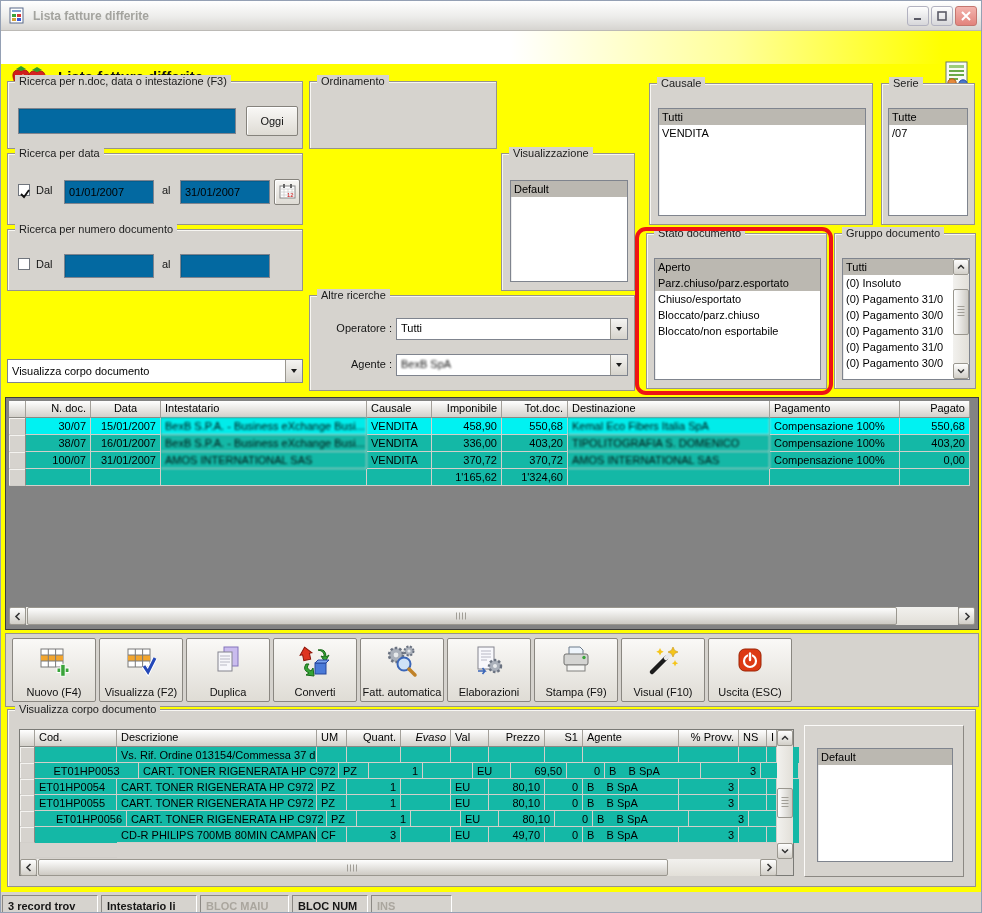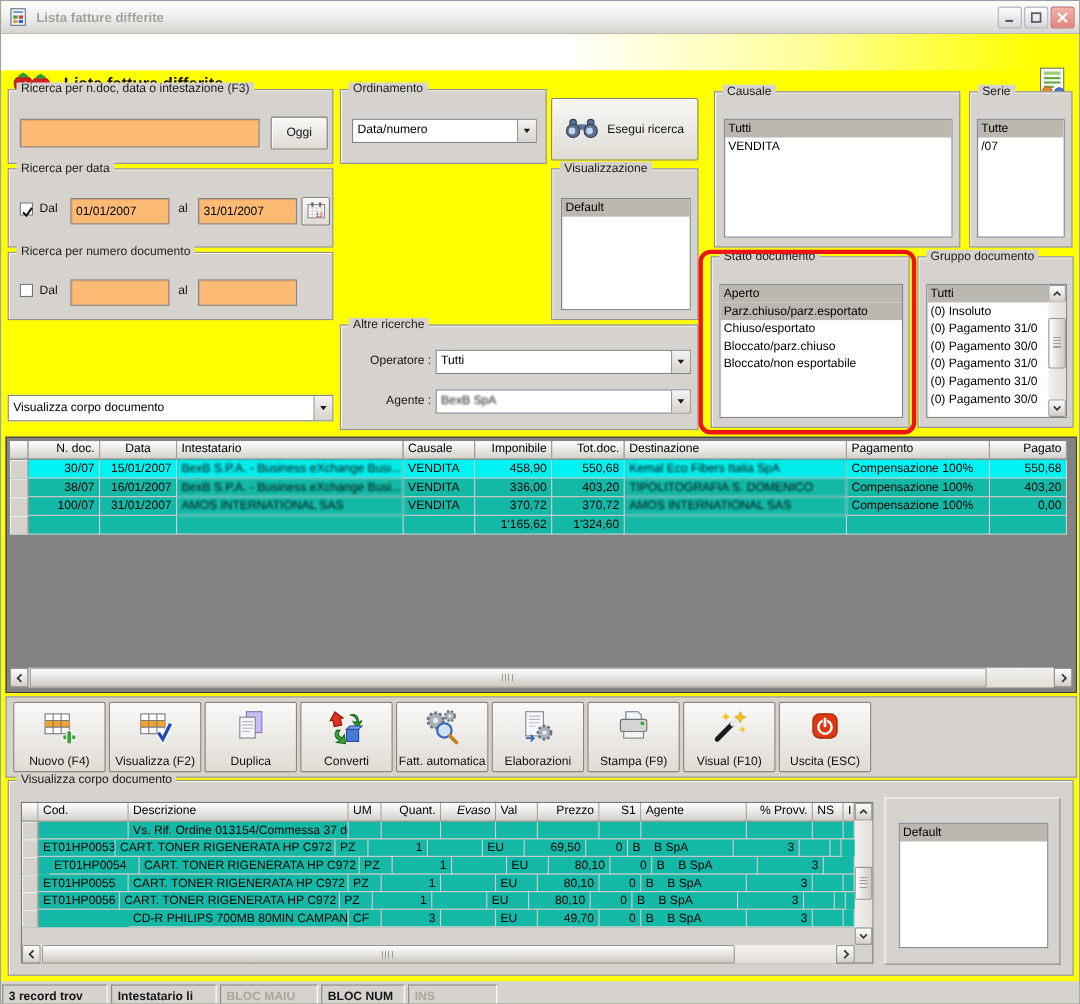--- a/index.html
+++ b/index.html
@@ -12,21 +12,21 @@
 .capbtn{position:absolute;top:5px;width:22px;height:20px;border-radius:3px;border:1px solid #b2b2c0;background:linear-gradient(#fefefe,#d7d7da);display:flex;align-items:center;justify-content:center}
 .capbtn.close{background:linear-gradient(#f3b4ae,#e2837c);border-color:#c4766f}
 
 .appheader{position:absolute;left:0;top:30px;width:100%;height:33px;background:linear-gradient(90deg,#ffffff 0%,#ffffff 52%,#ffff99 75%,#ffff00 96%)}
 .apptitle{position:absolute;left:57px;top:37px;font-size:15px;font-weight:bold;color:#101010}
 .hicon-l{position:absolute;left:8px;top:32px}
 .hicon-r{position:absolute;left:938px;top:30px}
 
 .group{position:absolute;background:#d6d3ce;border:1px solid #96938d;box-shadow:inset 1px 1px 0 #f7f6f3}
 .glabel{position:absolute;top:-7px;left:7px;background:#d6d3ce;padding:0 4px;font-size:11px;color:#1c1c1c;white-space:nowrap}
-.tin{position:absolute;background:#fdba74;border:1px solid #7f848e;box-shadow:inset 1px 1px 0 rgba(0,0,0,.1);font:11px "Liberation Sans",sans-serif;padding:2px 4px}
+.tin{position:absolute;background:#0369a1;border:1px solid #7f848e;box-shadow:inset 1px 1px 0 rgba(0,0,0,.1);font:11px "Liberation Sans",sans-serif;padding:2px 4px}
 .tin.dis{background:#d6d3ce}
 .b3d{position:absolute;display:flex;align-items:center;justify-content:center;gap:8px;background:linear-gradient(#f9f8f6,#dedbd4);border:1px solid #85827c;border-radius:2px;box-shadow:inset 1px 1px 0 #ffffff;font:11px "Liberation Sans",sans-serif;color:#111;cursor:default}
 .combo{position:absolute;background:#fff;border:1px solid #7f848e;display:flex;align-items:stretch}
 .cval{flex:1;font-size:11px;line-height:19px;padding-left:4px;white-space:nowrap;overflow:hidden}
 .cbtn{width:17px;background:linear-gradient(#f5f4f2,#d6d3cc);border-left:1px solid #9a978f;display:flex;align-items:center;justify-content:center}
 .tri{width:0;height:0;border-left:3.5px solid transparent;border-right:3.5px solid transparent;border-top:4px solid #1a1a1a}
 .lb{position:absolute;background:#fff;border:1px solid #7f848e;box-shadow:inset 1px 1px 0 rgba(0,0,0,.08);overflow:hidden}
 .lb-item{height:16px;line-height:16px;font-size:11px;padding-left:3px;white-space:nowrap;overflow:hidden;color:#000}
 .lb-item.sel{background:#bbb8b1}
 .cb{position:absolute;width:12px;height:12px;background:#fff;border:1px solid #70757d}
@@ -135,42 +135,22 @@
   </div>
 
   <div class="group" style="left:6px;top:80px;width:296px;height:68px">
     <span class="glabel">Ricerca per n.doc, data o intestazione (F3)</span>
     <input class="tin" style="left: 10px; top: 26px; width: 218px; height: 26px;" value="">
     <button class="b3d" style="left:238px;top:24px;width:52px;height:30px">Oggi</button>
   </div>
 
   <div class="group" style="left:308px;top:80px;width:188px;height:68px">
     <span class="glabel">Ordinamento</span>
-    <div class="combo" style="left:10px;top:26px;width:168px;height:22px">
-      <span class="cval">Data/numero</span>
-      <span class="cbtn">
-          <span class="tri"></span>
-        </span>
-    </div>
-  </div>
-
-  <button class="b3d" style="left:500px;top:88px;width:134px;height:57px;position:absolute">
-    <span>
-      <svg width="30" height="19" viewBox="0 0 30 19">
-        <rect x="11" y="6" width="8" height="5" fill="#5d7292"></rect>
-        <circle cx="7" cy="4.5" r="3" fill="#5d7292" stroke="#2c3c54"></circle>
-        <circle cx="23" cy="4.5" r="3" fill="#5d7292" stroke="#2c3c54"></circle>
-        <circle cx="7" cy="12" r="6" fill="#5d7292" stroke="#2c3c54"></circle>
-        <circle cx="23" cy="12" r="6" fill="#5d7292" stroke="#2c3c54"></circle>
-        <circle cx="6" cy="12" r="3" fill="#c3d8ee"></circle>
-        <circle cx="22" cy="12" r="3" fill="#c3d8ee"></circle>
-      </svg>
-    </span>
-    <span>Esegui ricerca</span>
-  </button>
+  </div>
+
 
   <div class="group" style="left:648px;top:82px;width:224px;height:142px">
     <span class="glabel">Causale</span>
     <div class="lb" style="left:8px;top:24px;width:208px;height:108px">
         <div class="lb-item sel">Tutti</div>
         <div class="lb-item">VENDITA</div>
       </div>
   </div>
 
   <div class="group" style="left:880px;top:82px;width:94px;height:142px">
@@ -493,36 +473,36 @@
             <div class="mt-cell" style="width: 38px; text-align: left;"></div>
             <div class="mt-cell" style="width: 56px; text-align: right;"></div>
             <div class="mt-cell" style="width: 38px; text-align: right;"></div>
             <div class="mt-cell" style="width: 96px; text-align: left;"></div>
             <div class="mt-cell" style="width: 60px; text-align: right;"></div>
             <div class="mt-cell" style="width: 28px; text-align: left;"></div>
             <div class="mt-cell" style="width: 10px; text-align: left;"></div>
           </div>
           <div class="mt-row">
             <div class="mt-cell c-sel" style="width: 15px; text-align: left;"></div>
-            <div class="mt-cell" style="width: 70px; text-align: left;">ET01HP0053</div>
+            <div class="mt-cell" style="width: 104px; text-align: center;">ET01HP0053</div>
             <div class="mt-cell" style="width: 200px; text-align: left;">CART. TONER RIGENERATA HP C972</div>
             <div class="mt-cell" style="width: 30px; text-align: left;">PZ</div>
             <div class="mt-cell" style="width: 54px; text-align: right;">1</div>
             <div class="mt-cell" style="width: 50px; text-align: right;"></div>
             <div class="mt-cell" style="width: 38px; text-align: left;">EU</div>
             <div class="mt-cell" style="width: 56px; text-align: right;">69,50</div>
             <div class="mt-cell" style="width: 38px; text-align: right;">0</div>
             <div class="mt-cell" style="width: 96px; text-align: left;">B    B SpA</div>
             <div class="mt-cell" style="width: 60px; text-align: right;">3</div>
             <div class="mt-cell" style="width: 28px; text-align: left;"></div>
             <div class="mt-cell" style="width: 10px; text-align: left;"></div>
           </div>
           <div class="mt-row">
             <div class="mt-cell c-sel" style="width: 15px; text-align: left;"></div>
-            <div class="mt-cell" style="width: 82px; text-align: left; margin-left: 10px;">ET01HP0054</div>
+            <div class="mt-cell" style="width: 82px; text-align: left;">ET01HP0054</div>
             <div class="mt-cell" style="width: 200px; text-align: left;">CART. TONER RIGENERATA HP C972</div>
             <div class="mt-cell" style="width: 30px; text-align: left;">PZ</div>
             <div class="mt-cell" style="width: 54px; text-align: right;">1</div>
             <div class="mt-cell" style="width: 50px; text-align: right;"></div>
             <div class="mt-cell" style="width: 38px; text-align: left;">EU</div>
             <div class="mt-cell" style="width: 56px; text-align: right;">80,10</div>
             <div class="mt-cell" style="width: 38px; text-align: right;">0</div>
             <div class="mt-cell" style="width: 96px; text-align: left;">B    B SpA</div>
             <div class="mt-cell" style="width: 60px; text-align: right;">3</div>
             <div class="mt-cell" style="width: 28px; text-align: left;"></div>
@@ -538,21 +518,21 @@
             <div class="mt-cell" style="width: 38px; text-align: left;">EU</div>
             <div class="mt-cell" style="width: 56px; text-align: right;">80,10</div>
             <div class="mt-cell" style="width: 38px; text-align: right;">0</div>
             <div class="mt-cell" style="width: 96px; text-align: left;">B    B SpA</div>
             <div class="mt-cell" style="width: 60px; text-align: right;">3</div>
             <div class="mt-cell" style="width: 28px; text-align: left;"></div>
             <div class="mt-cell" style="width: 10px; text-align: left;"></div>
           </div>
           <div class="mt-row">
             <div class="mt-cell c-sel" style="width: 15px; text-align: left;"></div>
-            <div class="mt-cell" style="width: 74px; text-align: left;">ET01HP0056</div>
+            <div class="mt-cell" style="width: 92px; text-align: right;">ET01HP0056</div>
             <div class="mt-cell" style="width: 200px; text-align: left;">CART. TONER RIGENERATA HP C972</div>
             <div class="mt-cell" style="width: 30px; text-align: left;">PZ</div>
             <div class="mt-cell" style="width: 54px; text-align: right;">1</div>
             <div class="mt-cell" style="width: 50px; text-align: right;"></div>
             <div class="mt-cell" style="width: 38px; text-align: left;">EU</div>
             <div class="mt-cell" style="width: 56px; text-align: right;">80,10</div>
             <div class="mt-cell" style="width: 38px; text-align: right;">0</div>
             <div class="mt-cell" style="width: 96px; text-align: left;">B    B SpA</div>
             <div class="mt-cell" style="width: 60px; text-align: right;">3</div>
             <div class="mt-cell" style="width: 28px; text-align: left;"></div>

